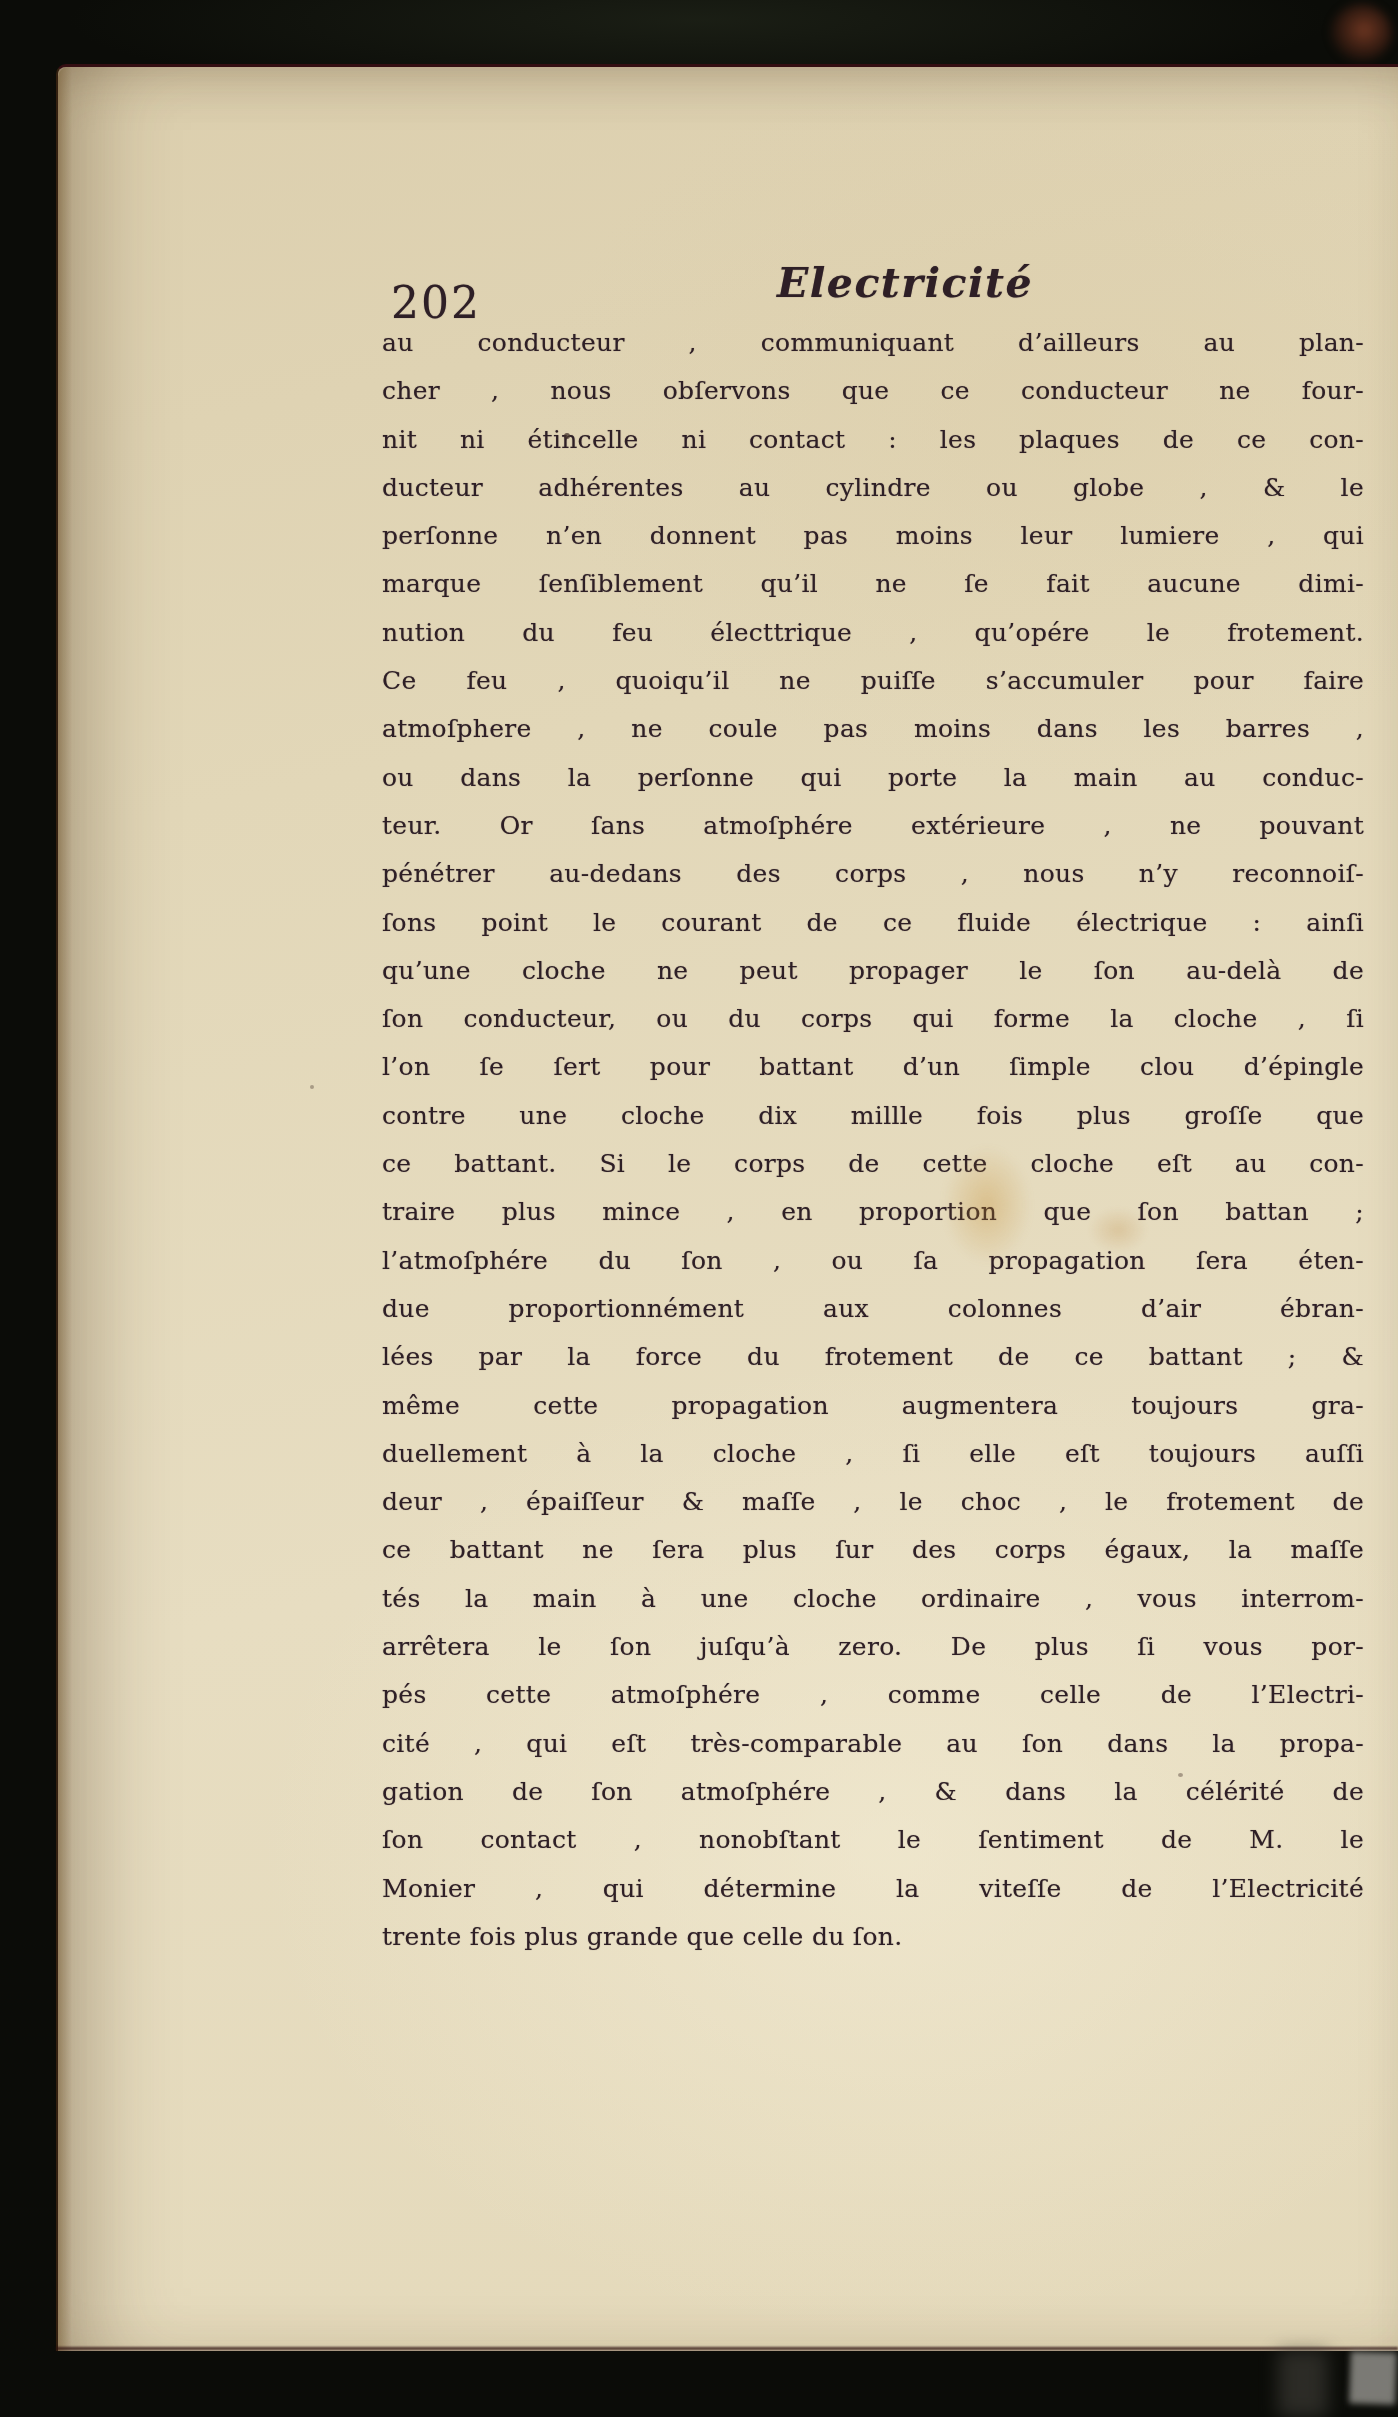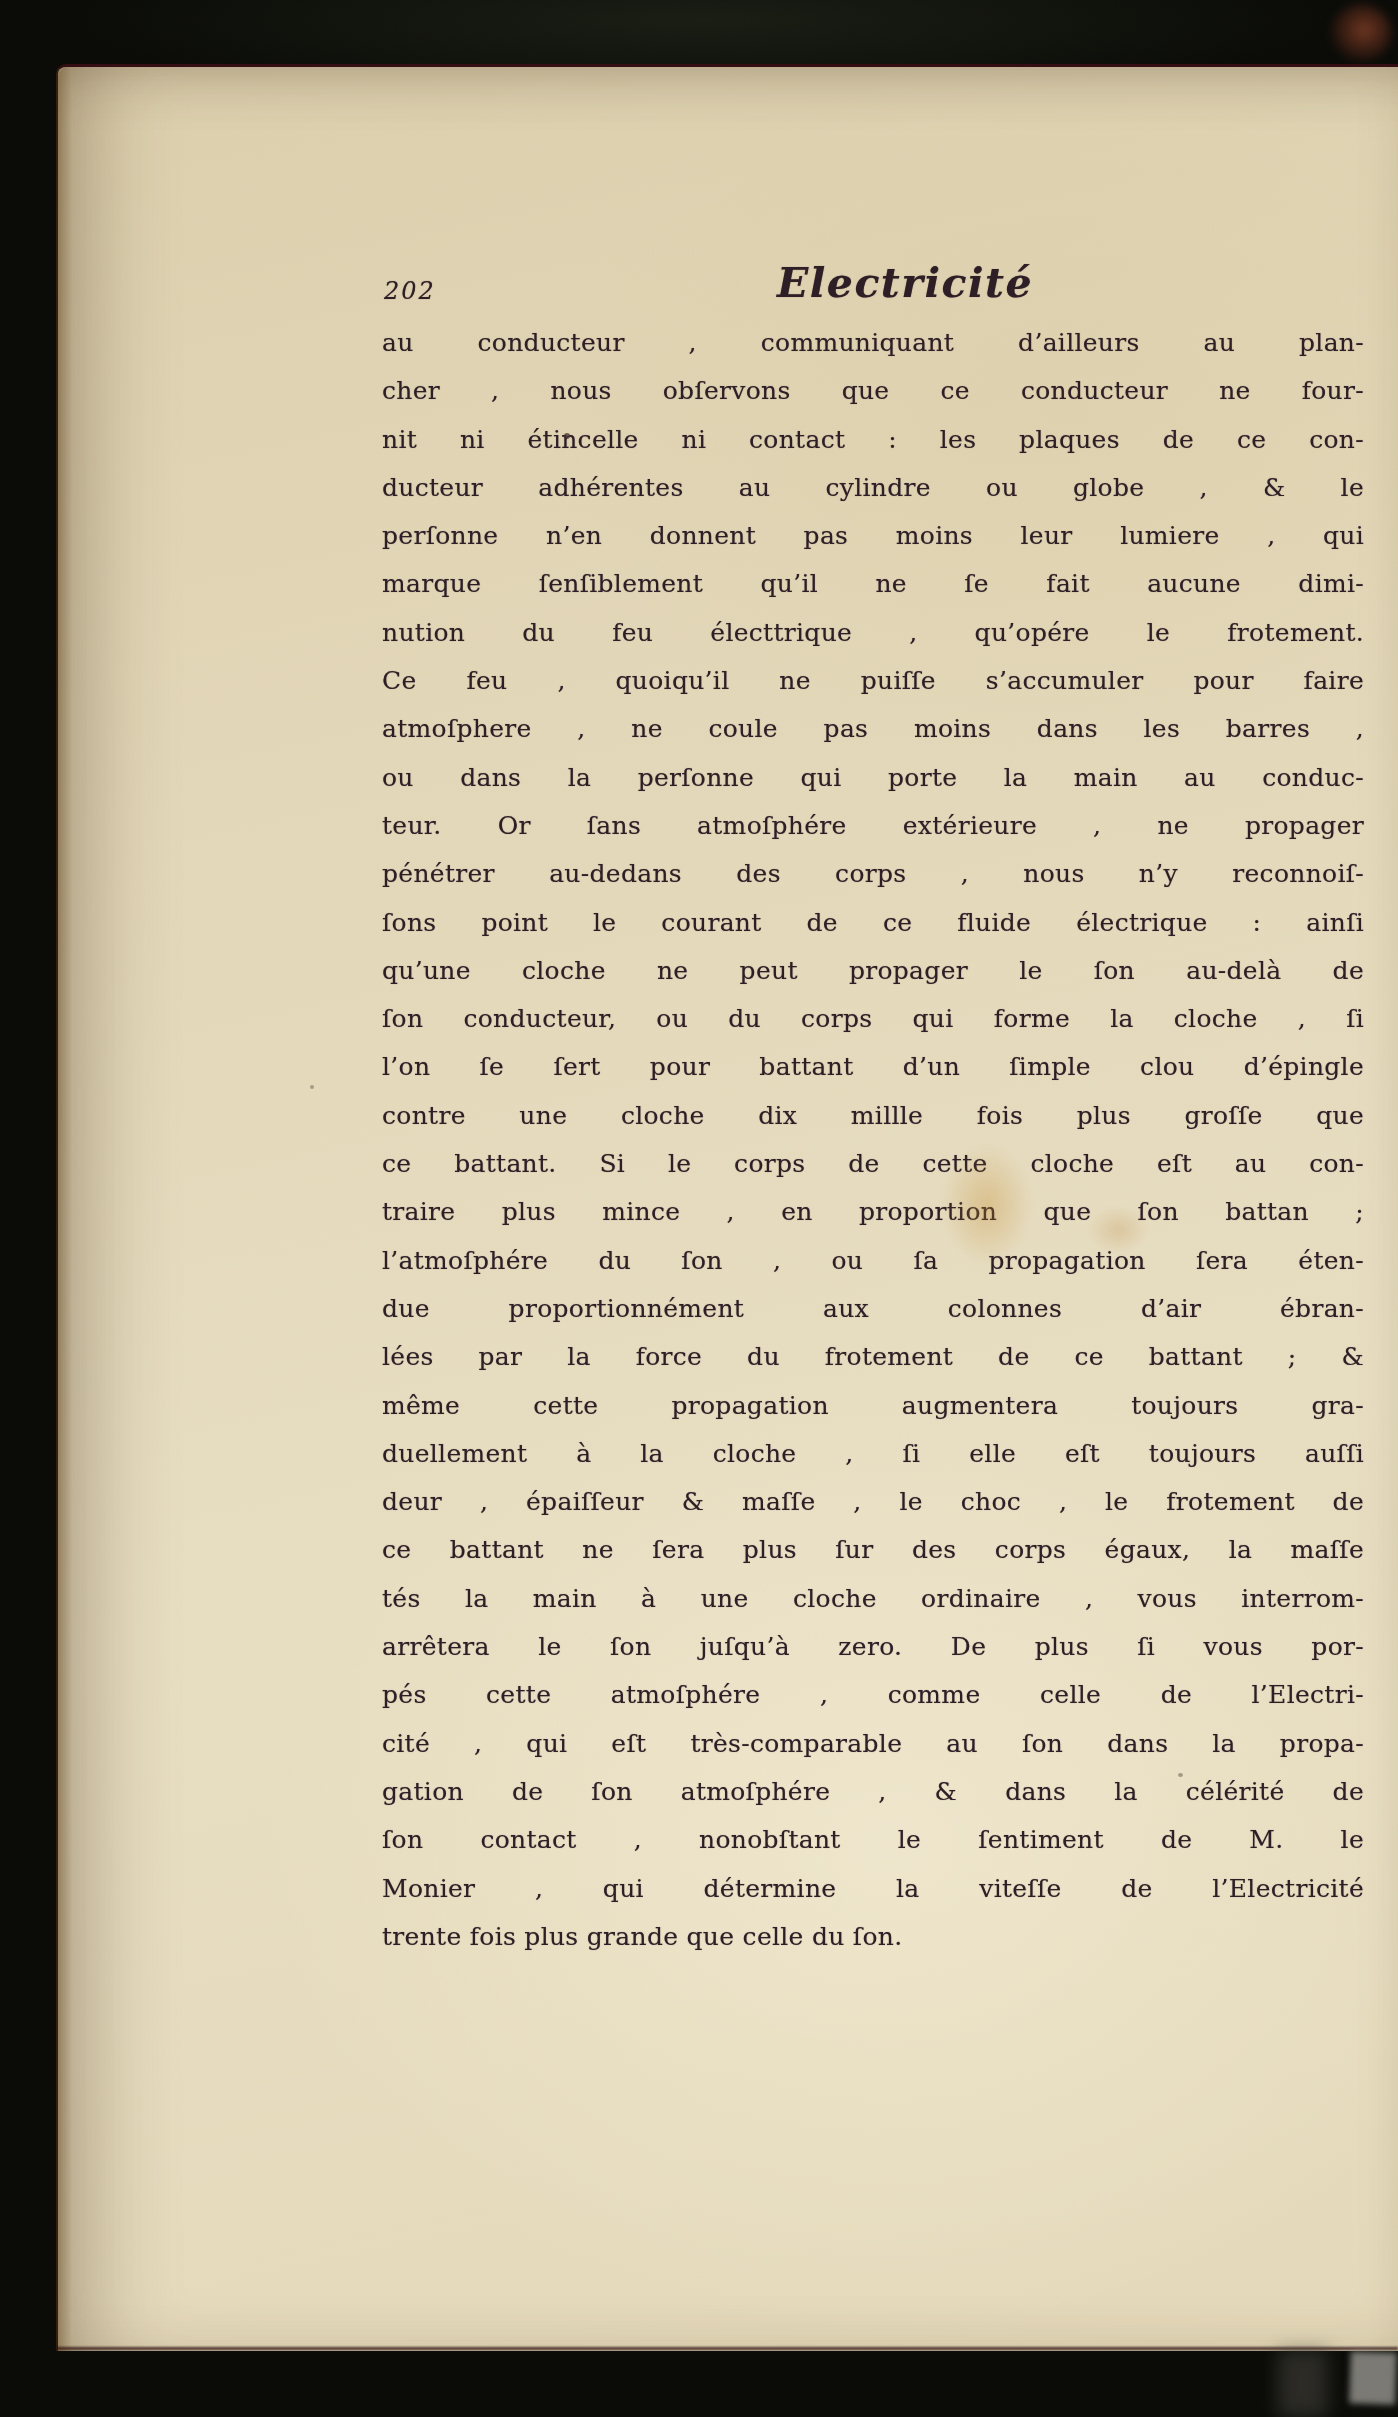--- a/index.html
+++ b/index.html
@@ -36,25 +36,24 @@
       inset -14px -18px 70px -40px rgba(120,92,48,.18);
   }
   .deckle{
     position:absolute;left:0;top:0;bottom:0;width:14px;
     background:linear-gradient(90deg, rgba(112,84,44,.45), rgba(112,84,44,0));
     border-top-left-radius:10px;
   }
   
   .page-header{position:absolute;left:324px;top:192px;width:982px;height:70px;}
   .pagenum{
-    position:absolute;left:2px;top:18px;
-    font-size:24px;color:var(--ink);
+    position:absolute;left:9px;top:18px;
+    font-size:44px;color:var(--ink);
     letter-spacing:2px;
     text-shadow:0 0 1px rgba(46,31,38,.55);
-    font-style:italic;
   }
   .running-title{
     position:absolute;left:0;right:0;top:0;
     text-align:center;transform:translateX(32px);
     font-style:italic;font-weight:600;font-size:41px;
     letter-spacing:1.5px;color:var(--ink);
     text-shadow:0 0 1px rgba(46,31,38,.5);
   }
   
   .body-text{
@@ -126,21 +125,21 @@
       <div class="line">au conducteur , communiquant d’ailleurs au plan-</div>
       <div class="line">cher , nous obſervons que ce conducteur ne four-</div>
       <div class="line">nit ni étincelle ni contact : les plaques de ce con-</div>
       <div class="line">ducteur adhérentes au cylindre ou globe , &amp; le</div>
       <div class="line">perſonne n’en donnent pas moins leur lumiere , qui</div>
       <div class="line">marque ſenſiblement qu’il ne ſe fait aucune dimi-</div>
       <div class="line">nution du feu électtrique , qu’opére le frotement.</div>
       <div class="line">Ce feu , quoiqu’il ne puiſſe s’accumuler pour faire</div>
       <div class="line">atmoſphere , ne coule pas moins dans les barres ,</div>
       <div class="line">ou dans la perſonne qui porte la main au conduc-</div>
-      <div class="line">teur. Or ſans atmoſphére extérieure , ne propager</div>
+      <div class="line">teur. Or ſans atmoſphére extérieure , ne pouvant</div>
       <div class="line">pénétrer au-dedans des corps , nous n’y reconnoiſ-</div>
       <div class="line">ſons point le courant de ce fluide électrique : ainſi</div>
       <div class="line">qu’une cloche ne peut propager le ſon au-delà de</div>
       <div class="line">ſon conducteur, ou du corps qui forme la cloche , ſi</div>
       <div class="line">l’on ſe ſert pour battant d’un ſimple clou d’épingle</div>
       <div class="line">contre une cloche dix milllе fois plus groſſe que</div>
       <div class="line">ce battant. Si le corps de cette cloche eſt au con-</div>
       <div class="line">traire plus mince , en proportion que ſon battan ;</div>
       <div class="line">l’atmoſphére du ſon , ou ſa propagation ſera éten-</div>
       <div class="line">due proportionnément aux colonnes d’air ébran-</div>

